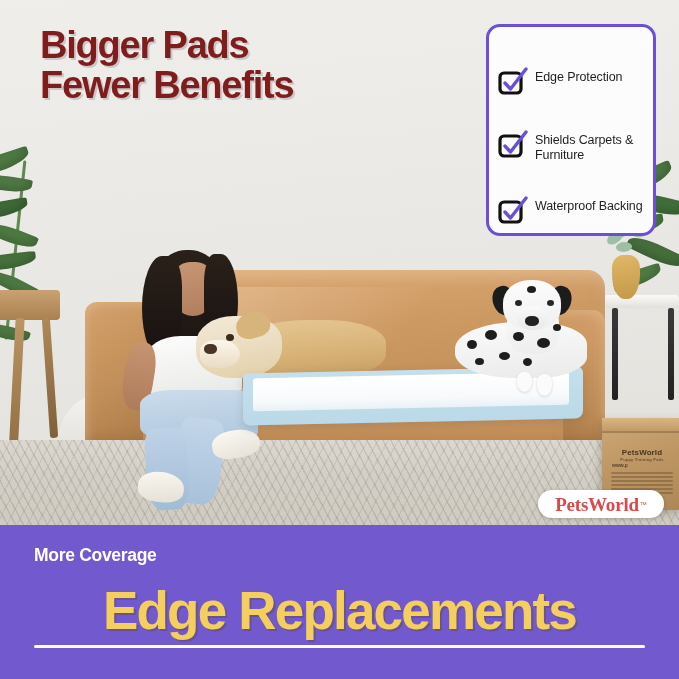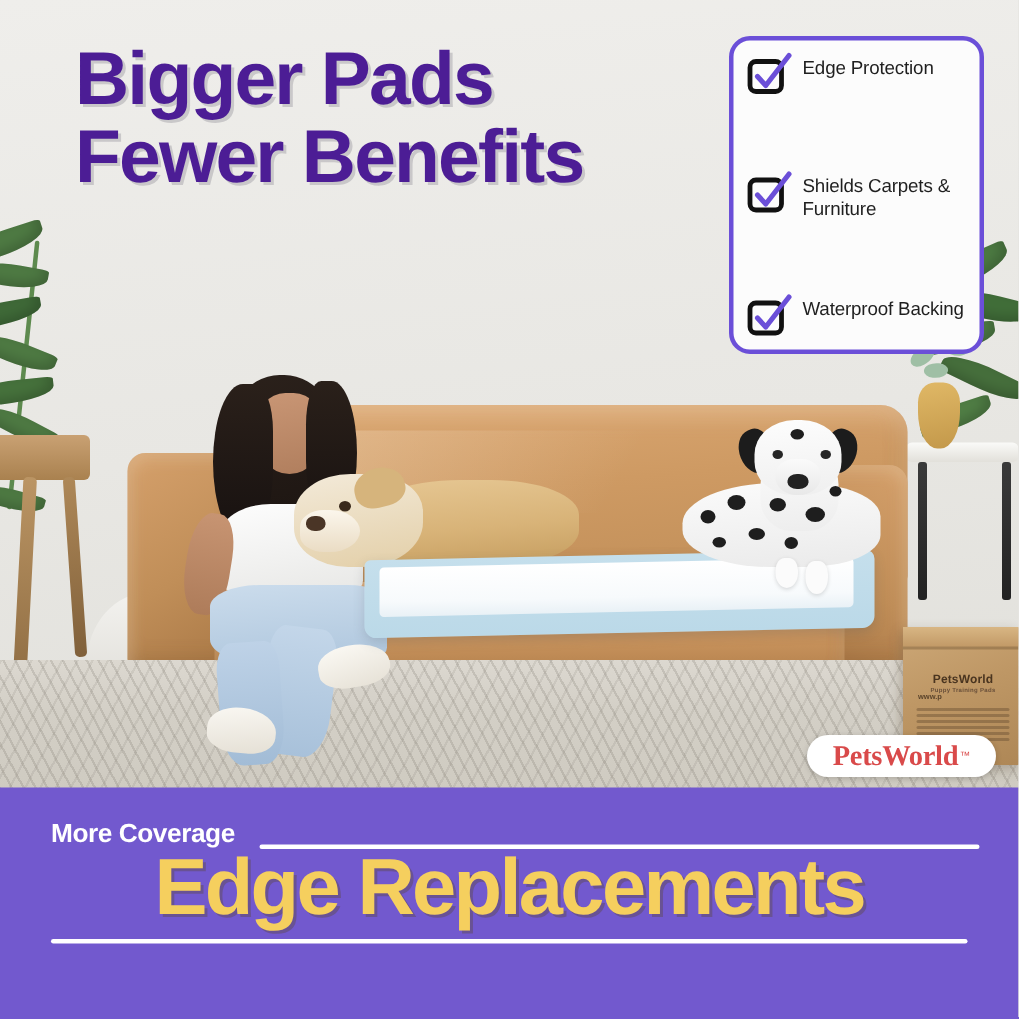--- a/index.html
+++ b/index.html
@@ -233,47 +233,47 @@
     display:flex; align-items:center; justify-content:center;
   }
   .logo-text {
     font-family:"Liberation Serif", serif; font-weight:bold;
     font-size:19px; color:#D94A4A; letter-spacing:-.2px; line-height:1;
   }
   .logo-tm { font-size:7px; color:#D94A4A; vertical-align:super; margin-left:1px; }
 
   
   .headline {
-    position:absolute; left:50px; top:26px; z-index:6;
-    font-weight:bold; font-size:50px; line-height:1.04;
-    color:#4c1d95; letter-spacing:-1.2px;
+    position:absolute; left:40px; top:26px; z-index:6;
+    font-weight:bold; font-size:38px; line-height:1.04;
+    color:#7f1d1d; letter-spacing:-1.2px;
     text-shadow:2px 2px 0 rgba(120,115,130,.30);
   }
   .headline span { display:block; }
 
   
   .feature-card {
     position:absolute; left:486px; top:24px; width:170px; height:212px;
     background:#FCFCFC; border:3px solid #6B4FD8; border-radius:14px;
     z-index:7; padding:10px 8px 8px 10px;
     display:flex; flex-direction:column; justify-content:space-between;
   }
-  .feature-row { display:flex; align-items:flex-start; gap:9px; }
+  .feature-row { display:flex; align-items:flex-start; gap:9px;margin-top:32px; }
   .cbox { position:relative; width:27px; height:25px; flex:0 0 27px; margin-top:2px; }
   .cbox svg { position:absolute; left:-2px; top:-5px; }
   .feature-label {
     font-size:12.5px; line-height:1.18; color:#1F1F1F; letter-spacing:-.1px; padding-top:1px;
   }
 
   
   .banner {
     position:absolute; left:0; top:525px; width:679px; height:154px;
     background:#7259CE; z-index:8; overflow:hidden;
   }
-  .banner-top { display:flex; align-items:flex-end; padding:20px 26px 0 34px; gap:16px; }
+  .banner-top { display:flex; align-items:flex-start; padding:20px 26px 0 34px; gap:16px;flex-direction:column; }
   .more-coverage {
     color:#FFFFFF; font-weight:bold; font-size:17.5px; letter-spacing:-.3px; white-space:nowrap;
   }
   .rule-top { flex:1; height:3px; background:#FFFFFF; border-radius:2px; margin-top:3px; }
   .fewer {
     margin-top:-2px; padding:0 22px; text-align:center;
     font-weight:bold; font-size:53px; line-height:1.06; letter-spacing:-1.8px;
     color:#F5CF5E; text-shadow:2px 2px 0 rgba(90,70,40,.35);
     white-space:nowrap;
   }

